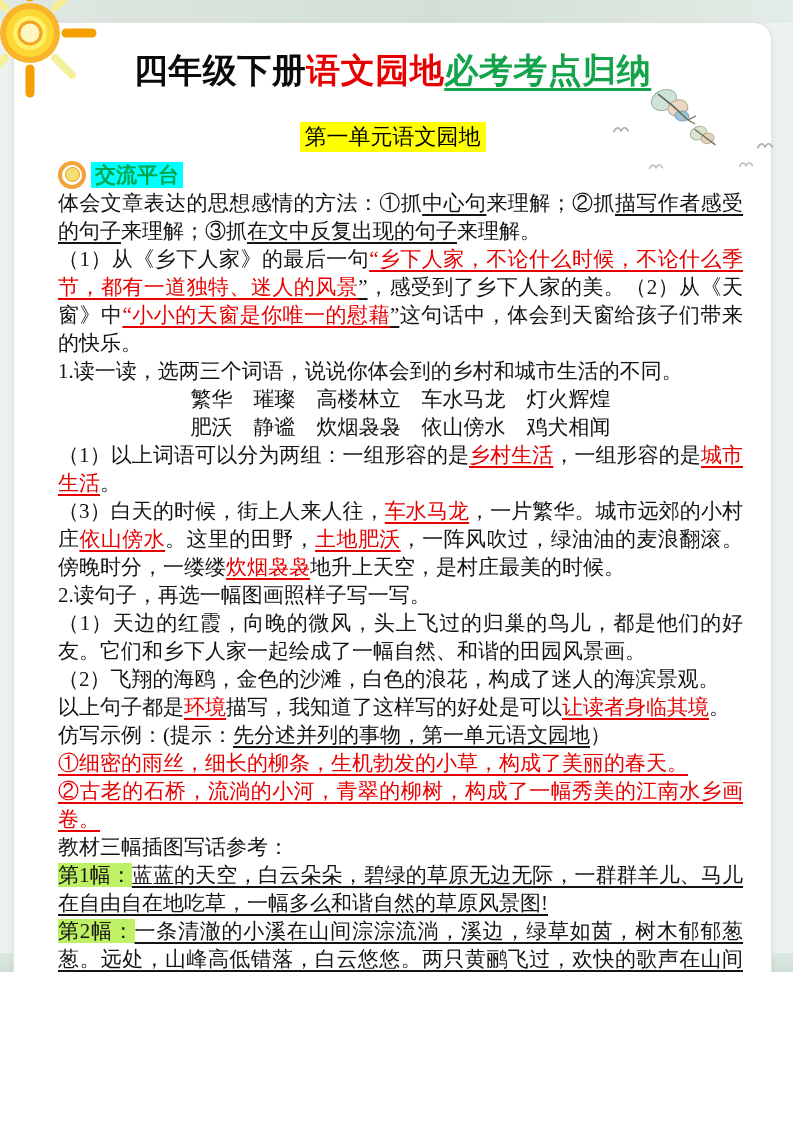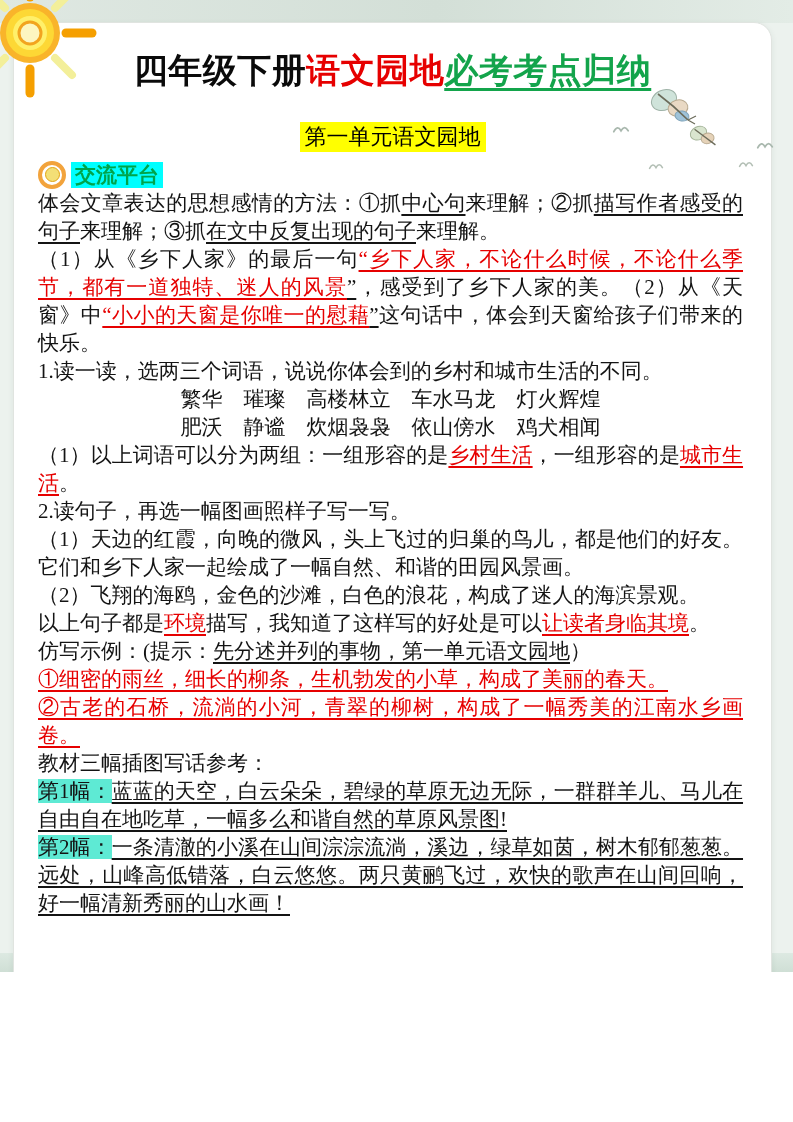--- a/index.html
+++ b/index.html
@@ -24,28 +24,28 @@
   }
   .t-black{color:#0a0a0a;}
   .t-red{color:#e60000;}
   .t-green{color:#13a44b;text-decoration:underline;text-decoration-thickness:2.5px;text-underline-offset:6px;}
   .subtitle-row{text-align:center;margin-top:32px;height:30px;}
   .subtitle{
     display:inline-block;background:#ffff00;color:#000;
     font-weight:normal;font-size:22px;padding:2px 5px;line-height:26px;
   }
   .content{
-    margin:8px 28px 0 24px;
+    margin:8px 28px 0 44px;
     font-size:21px;line-height:28px;color:#141414;
   }
   .para{text-align:justify;text-justify:inter-character;}
   .para.center{text-align:center;}
   .u{text-decoration:underline;text-underline-offset:4px;text-decoration-thickness:1.5px;}
   .ru{color:#e60000;text-decoration:underline;text-underline-offset:4px;text-decoration-thickness:1.5px;}
-  .hl{background:#5eead4;}
+  .hl{background:#bef264;}
   .section-row{display:flex;align-items:center;gap:5px;height:29px;}
   .bullseye{
     width:20px;height:20px;border-radius:50%;
     border:4px solid #f2a33c;background:#fff;position:relative;flex:0 0 auto;
   }
   .bullseye::after{
     content:'';position:absolute;inset:2.5px;border-radius:50%;
     background:#f3df76;border:1.5px solid #e2a413;box-sizing:border-box;
   }
   .section-label{
@@ -81,20 +81,21 @@
         <div class="section-row">
           <span class="bullseye"></span>
           <span class="section-label">交流平台</span>
         </div>
         <div class="para"><span>体会文章表达的思想感情的方法：①抓</span><span class="u">中心句</span><span>来理解；②抓</span><span class="u">描写作者感受的句子</span><span>来理解；③抓</span><span class="u">在文中反复出现的句子</span><span>来理解。</span></div>
         <div class="para"><span>（1）从《乡下人家》的最后一句</span><span class="ru">“乡下人家，不论什么时候，不论什么季节，都有一道独特、迷人的风景</span><span class="u">”</span><span>，感受到了乡下人家的美。（2）从《天窗》中</span><span class="ru">“小小的天窗是你唯一的慰藉</span><span class="u">”</span><span>这句话中，体会到天窗给孩子们带来的快乐。</span></div>
         <div class="para"><span>1.读一读，选两三个词语，说说你体会到的乡村和城市生活的不同。</span></div>
         <div class="para center"><span>繁华　璀璨　高楼林立　车水马龙　灯火辉煌</span></div>
         <div class="para center"><span>肥沃　静谧　炊烟袅袅　依山傍水　鸡犬相闻</span></div>
         <div class="para"><span>（1）以上词语可以分为两组：一组形容的是</span><span class="ru">乡村生活</span><span>，一组形容的是</span><span class="ru">城市生活</span><span>。</span></div>
+        <div class="para"><span>（3）白天的时候，街上人来人往，</span><span class="ru">车水马龙</span><span>，一片繁华。城市远郊的小村庄</span><span class="ru">依山傍水</span><span>。这里的田野，</span><span class="ru">土地肥沃</span><span>，一阵风吹过，绿油油的麦浪翻滚。傍晚时分，一缕缕</span><span class="ru">炊烟袅袅</span><span>地升上天空，是村庄最美的时候。</span></div>
         <div class="para"><span>2.读句子，再选一幅图画照样子写一写。</span></div>
         <div class="para"><span>（1）天边的红霞，向晚的微风，头上飞过的归巢的鸟儿，都是他们的好友。它们和乡下人家一起绘成了一幅自然、和谐的田园风景画。</span></div>
         <div class="para"><span>（2）飞翔的海鸥，金色的沙滩，白色的浪花，构成了迷人的海滨景观。</span></div>
         <div class="para"><span>以上句子都是</span><span class="ru">环境</span><span>描写，我知道了这样写的好处是可以</span><span class="ru">让读者身临其境</span><span>。</span></div>
         <div class="para"><span>仿写示例：(提示：</span><span class="u">先分述并列的事物，第一单元语文园地</span><span>）</span></div>
         <div class="para"><span class="ru">①细密的雨丝，细长的柳条，生机勃发的小草，构成了美丽的春天。</span></div>
         <div class="para"><span class="ru">②古老的石桥，流淌的小河，青翠的柳树，构成了一幅秀美的江南水乡画卷。</span></div>
         <div class="para"><span>教材三幅插图写话参考：</span></div>
         <div class="para"><span class="hl">第1幅：</span><span class="u">蓝蓝的天空，白云朵朵，碧绿的草原无边无际，一群群羊儿、马儿在自由自在地吃草，一幅多么和谐自然的草原风景图!</span></div>
         <div class="para"><span class="hl">第2幅：</span><span class="u">一条清澈的小溪在山间淙淙流淌，溪边，绿草如茵，树木郁郁葱葱。远处，山峰高低错落，白云悠悠。两只黄鹂飞过，欢快的歌声在山间回响，好一幅清新秀丽的山水画！</span></div>

